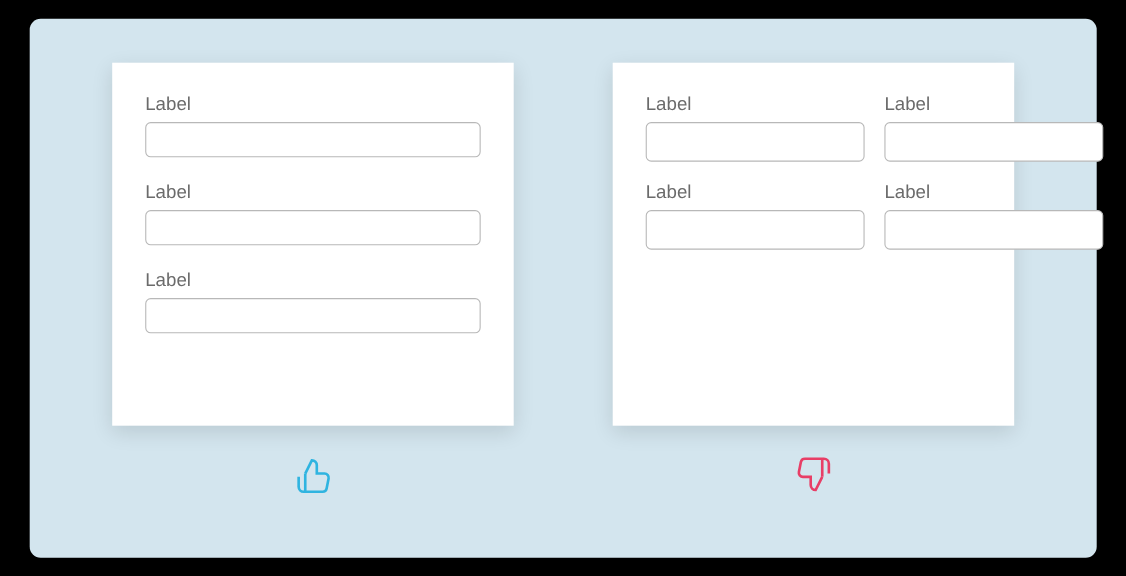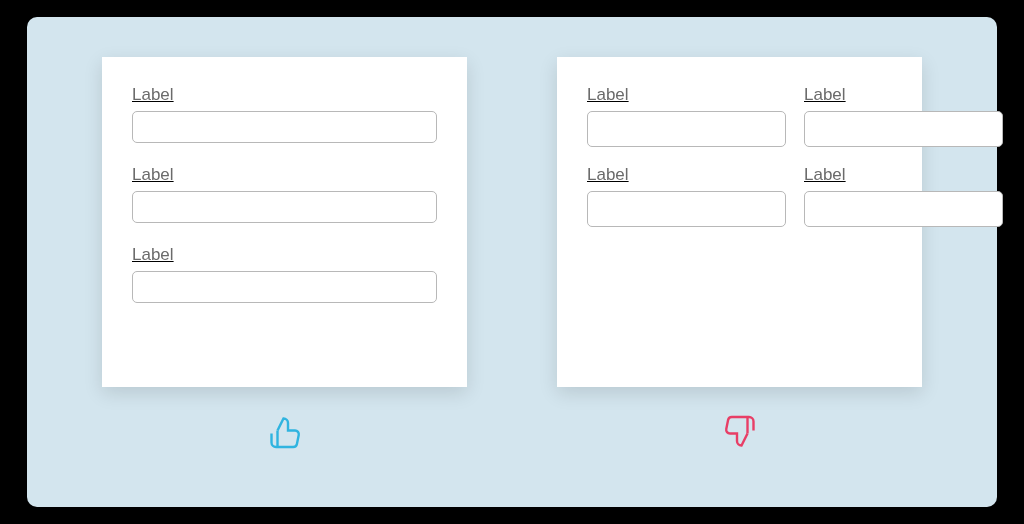--- a/index.html
+++ b/index.html
@@ -19,21 +19,20 @@
     .canvas {
       width: 970px;
       height: 490px;
       background: #d3e5ee;
       border-radius: 10px;
       display: flex;
       justify-content: space-around;
       align-items: flex-start;
       padding: 40px 30px 0 30px;
       position: relative;
-      text-decoration: underline;
     }
     .example {
       display: flex;
       flex-direction: column;
       align-items: center;
       gap: 20px;
     }
     .card {
       width: 365px;
       height: 330px;

